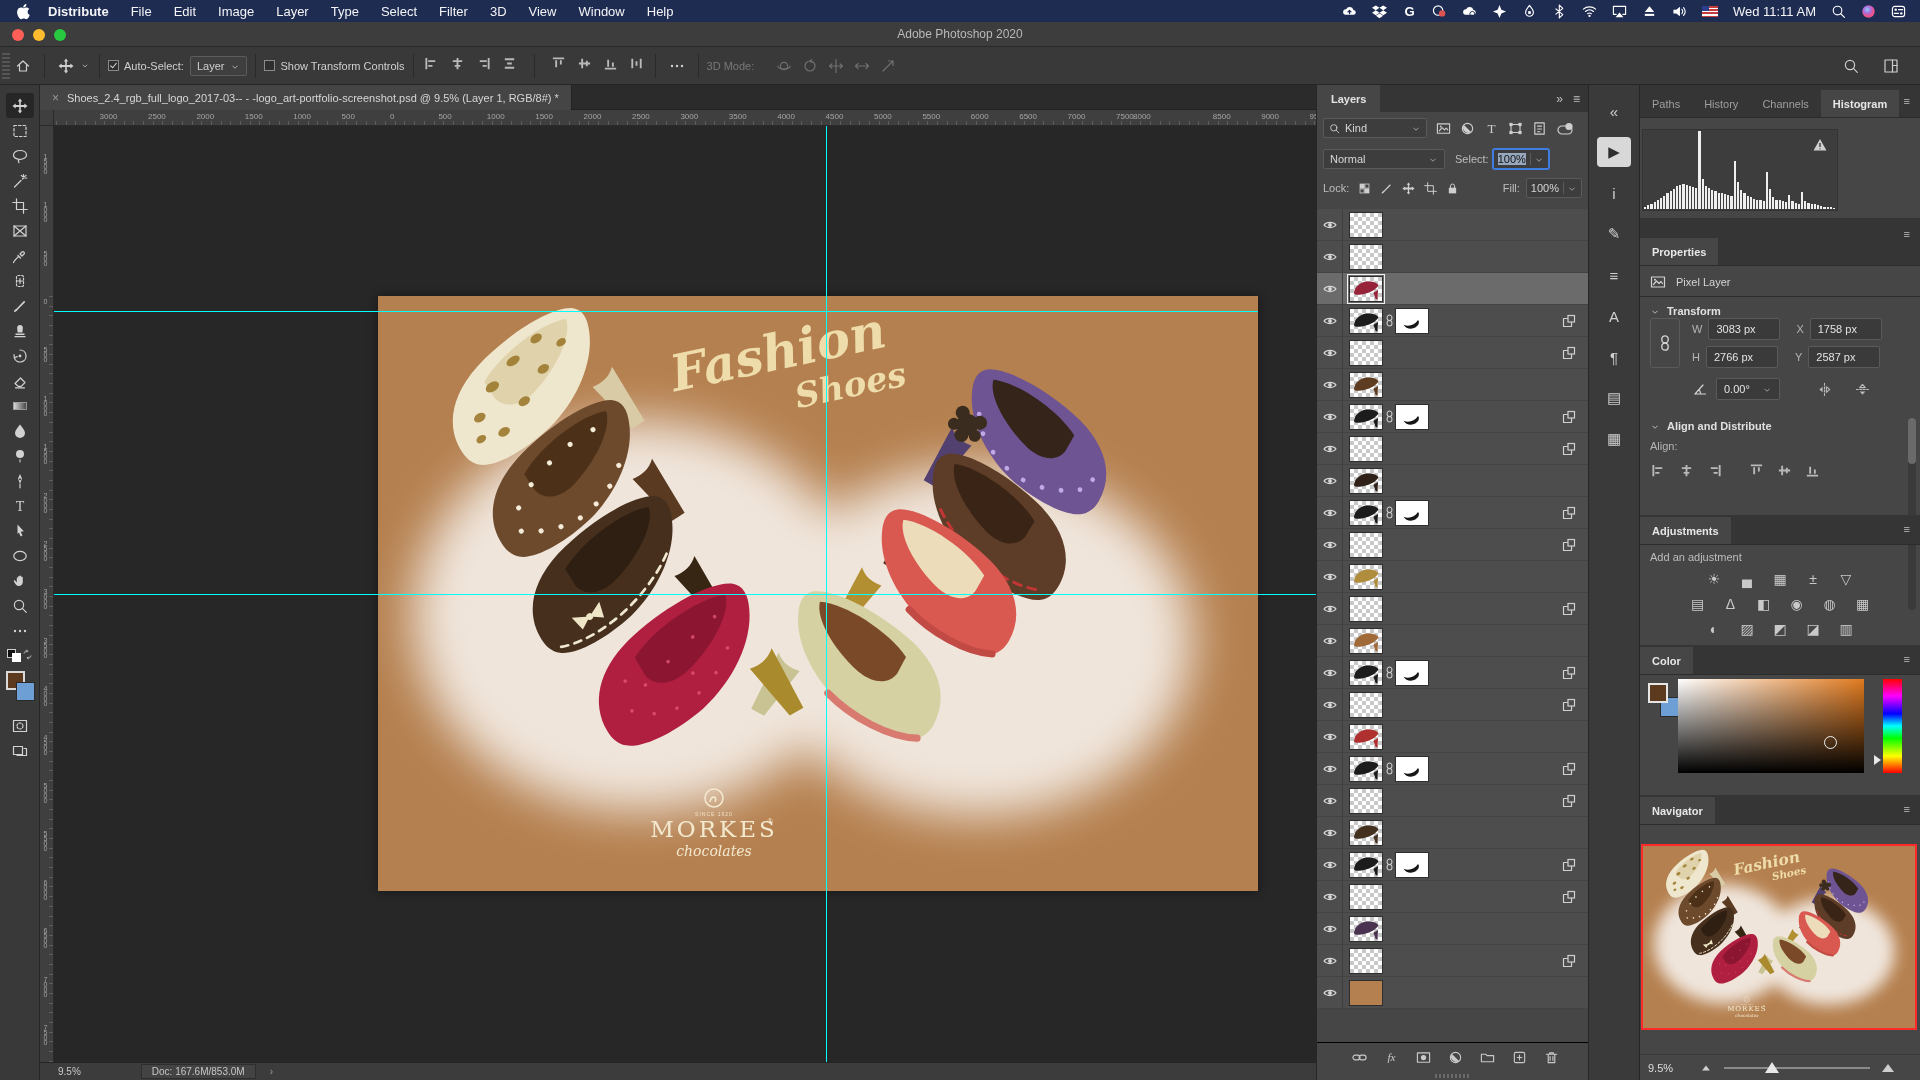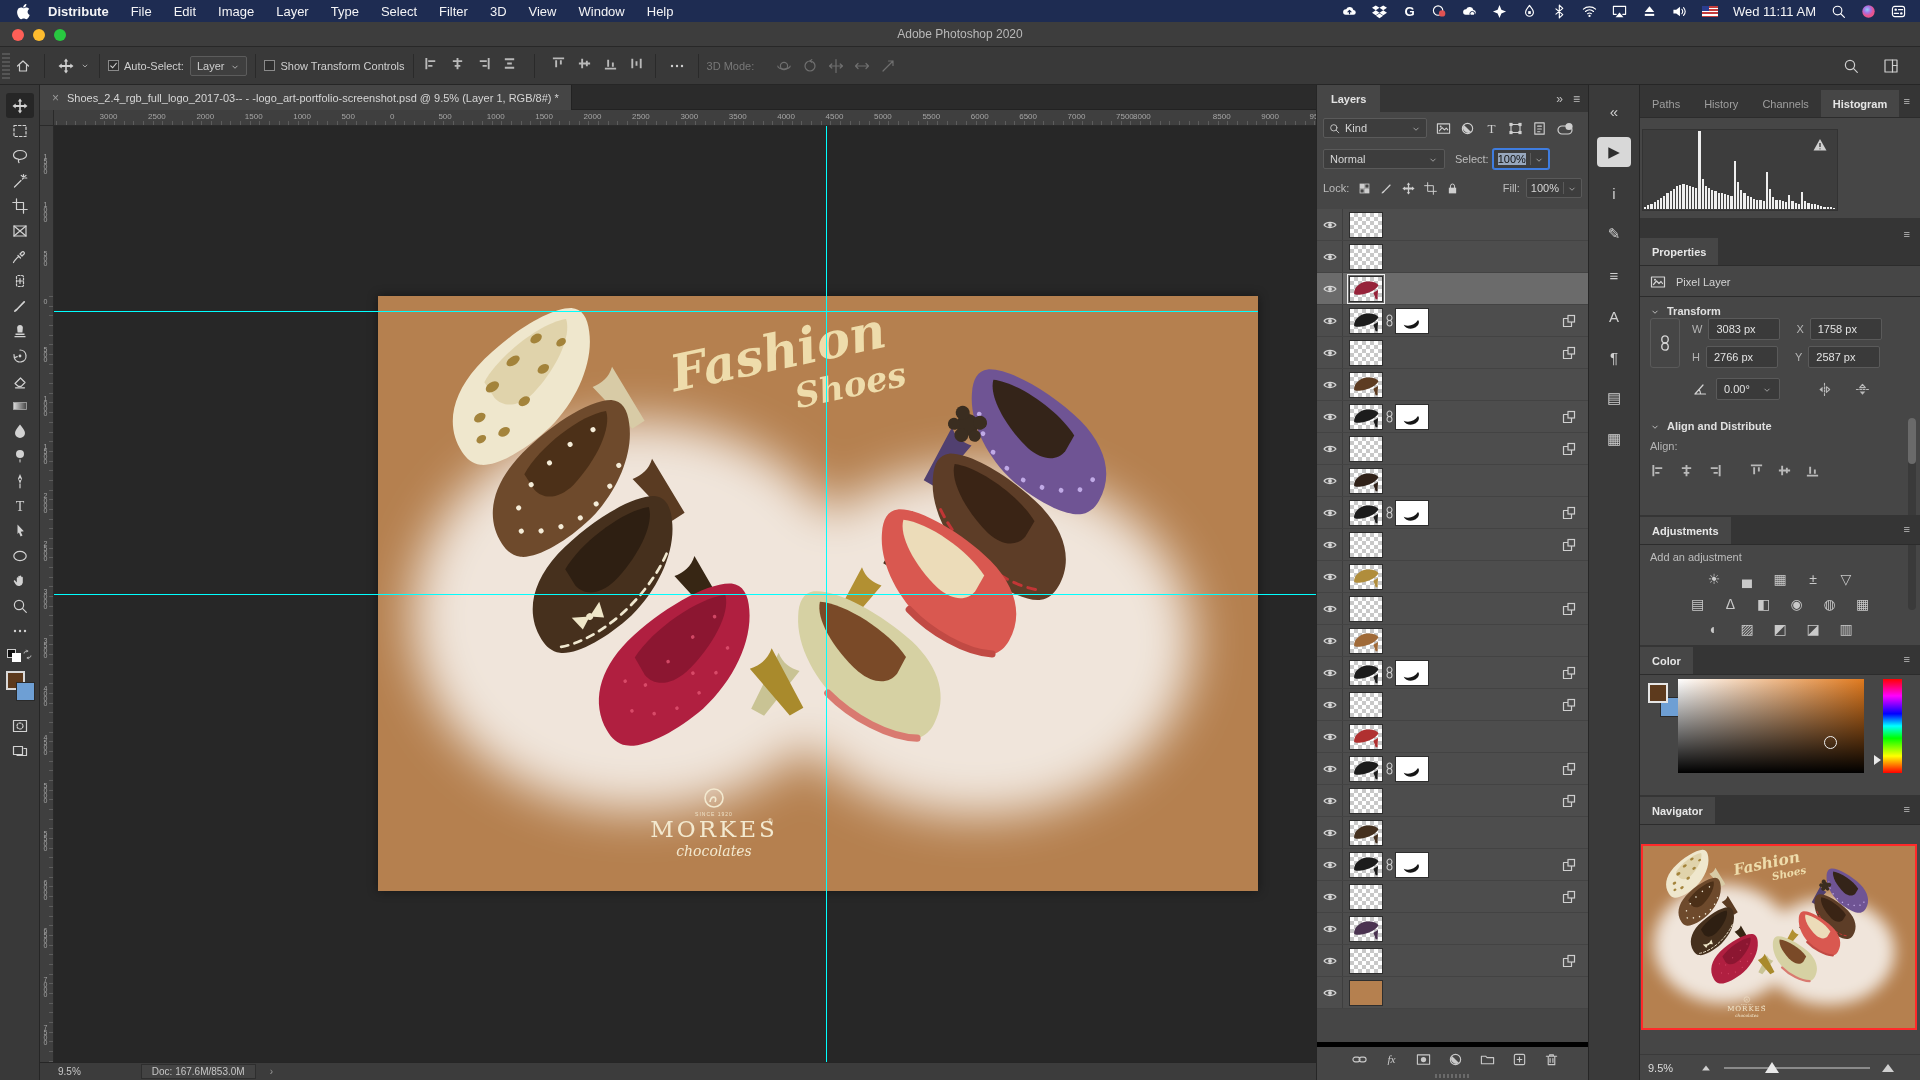--- a/index.html
+++ b/index.html
@@ -120,21 +120,21 @@
     background-size:8px 8px; background-position:0 0,4px 4px; border:1px solid #2e2e2e; }
   .lthumb.sel-th { outline:1px solid #f0f0f0; outline-offset:1px; }
   .lthumb svg, .lmask svg { position:absolute; inset:0; width:100%; height:100%; }
   .lthumb.solid { background:none; }
   .llink { width:10px; margin:0 1px; display:flex; justify-content:center; color:#cfcfcf; }
   .llink svg { width:7px; height:13px; }
   .lmask { width:34px; height:26px; background:#fff; border:1px solid #2e2e2e; position:relative; flex:none; }
   .lname { margin-left:8px; white-space:nowrap; overflow:hidden; color:#e2e2e2; }
   .lbadge { position:absolute; right:12px; color:#cfcfcf; }
   .lbadge svg { width:14px; height:14px; }
-  #layers-bottom { margin-top:auto; height:30px; border-top:5px solid #000000; display:flex; align-items:center; justify-content:center; gap:17px; color:#c9c9c9;padding-left:6px; }
+  #layers-bottom { margin-top:auto; height:30px; border-top:1px solid #000000; display:flex; align-items:center; justify-content:center; gap:17px; color:#c9c9c9;padding-left:6px; }
   #layers-bottom svg { width:15px; height:15px; }
   #layers-nub { height:8px; display:flex; align-items:center; justify-content:center; }
   #layers-nub div { width:36px; height:4px; background:repeating-linear-gradient(90deg,#6a6a6a 0 2px,transparent 2px 4px); }
 
   
   #strip { position:absolute; left:1588px; top:85px; width:52px; height:995px; background:#3a3a3a;
     border-left:1px solid #262626; border-right:1px solid #262626; display:flex; flex-direction:column; align-items:center; }
   .sbtn { width:34px; height:30px; margin-top:11px; display:flex; align-items:center; justify-content:center;
     color:#cfcfcf; font-size:15px; border-radius:4px; }
   .sbtn.bright { background:#d8d8d8; color:#2e2e2e; }

